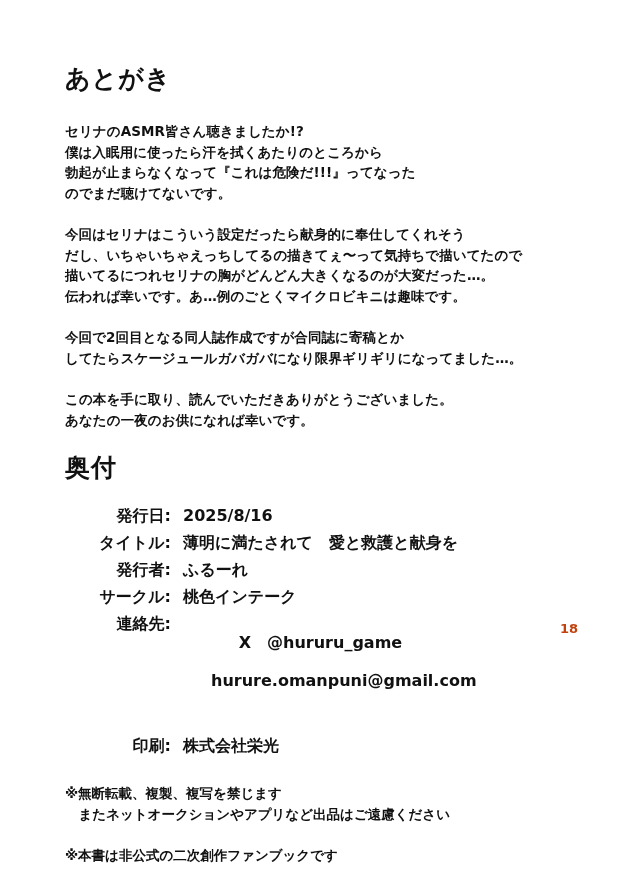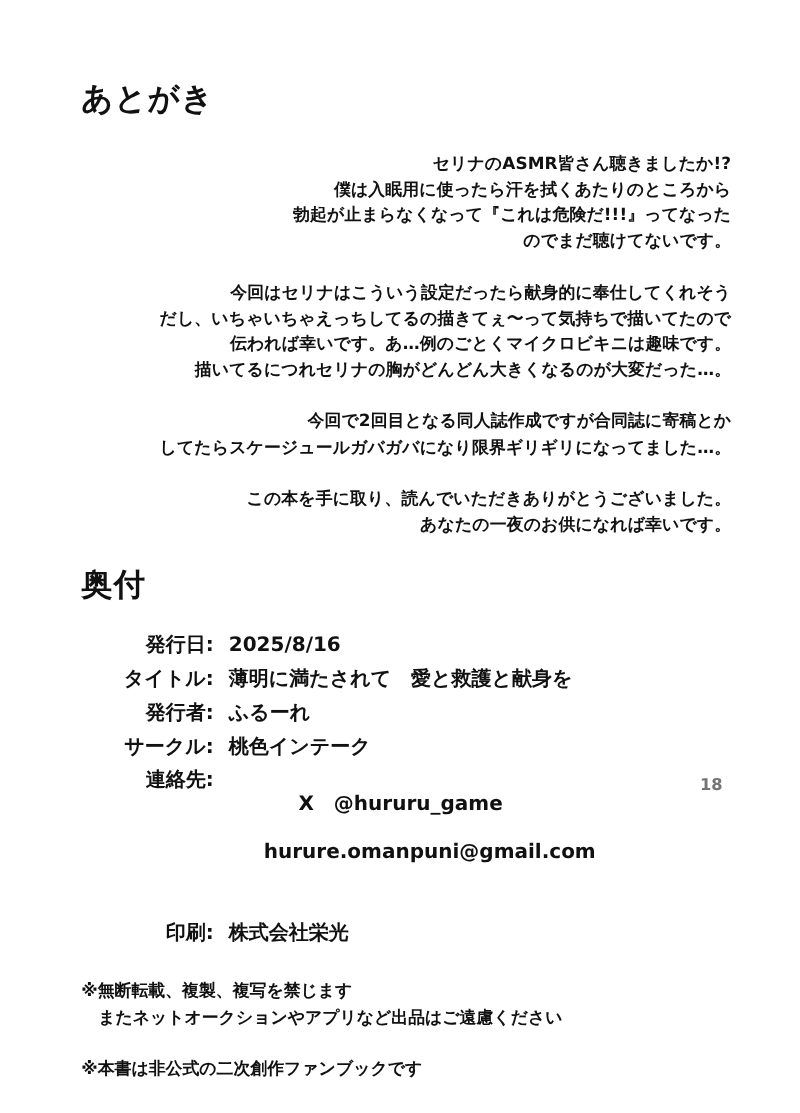--- a/index.html
+++ b/index.html
@@ -46,21 +46,20 @@
   }
 
   
   .para {
     font-size: 13.5px;
     font-weight: bold;
     line-height: 20.5px;
     margin: 0 0 21px 0;
     color: #111;
     letter-spacing: 0.1px;
-    text-align: right;
   }
   .para:last-child { margin-bottom: 0; }
   .para .line { display: block; white-space: pre; }
 
   
   .colophon {
     margin-top: 6px;
     font-size: 16px;
     font-weight: bold;
     color: #111;
@@ -102,43 +101,43 @@
   }
   .notice .line { display: block; white-space: pre; }
 
   
   .page-number {
     position: absolute;
     right: 62px;
     bottom: 48px;
     font-size: 13px;
     font-weight: bold;
-    color: #737373;
+    color: #c2410c;
   }
 </style>
 </head>
 <body>
 
 <div class="page">
   <div class="content">
 
     <h1 class="heading">あとがき</h1>
 
     <div class="para">
       <span class="line">セリナのASMR皆さん聴きましたか!?</span>
       <span class="line">僕は入眠用に使ったら汗を拭くあたりのところから</span>
       <span class="line">勃起が止まらなくなって『これは危険だ!!!』ってなった</span>
       <span class="line">のでまだ聴けてないです。</span>
     </div>
 
     <div class="para">
       <span class="line">今回はセリナはこういう設定だったら献身的に奉仕してくれそう</span>
       <span class="line">だし、いちゃいちゃえっちしてるの描きてぇ〜って気持ちで描いてたので</span>
+      <span class="line">描いてるにつれセリナの胸がどんどん大きくなるのが大変だった…。</span>
       <span class="line">伝われば幸いです。あ…例のごとくマイクロビキニは趣味です。</span>
-      <span class="line">描いてるにつれセリナの胸がどんどん大きくなるのが大変だった…。</span>
     </div>
 
     <div class="para">
       <span class="line">今回で2回目となる同人誌作成ですが合同誌に寄稿とか</span>
       <span class="line">してたらスケージュールガバガバになり限界ギリギリになってました…。</span>
     </div>
 
     <div class="para">
       <span class="line">この本を手に取り、読んでいただきありがとうございました。</span>
       <span class="line">あなたの一夜のお供になれば幸いです。</span>

